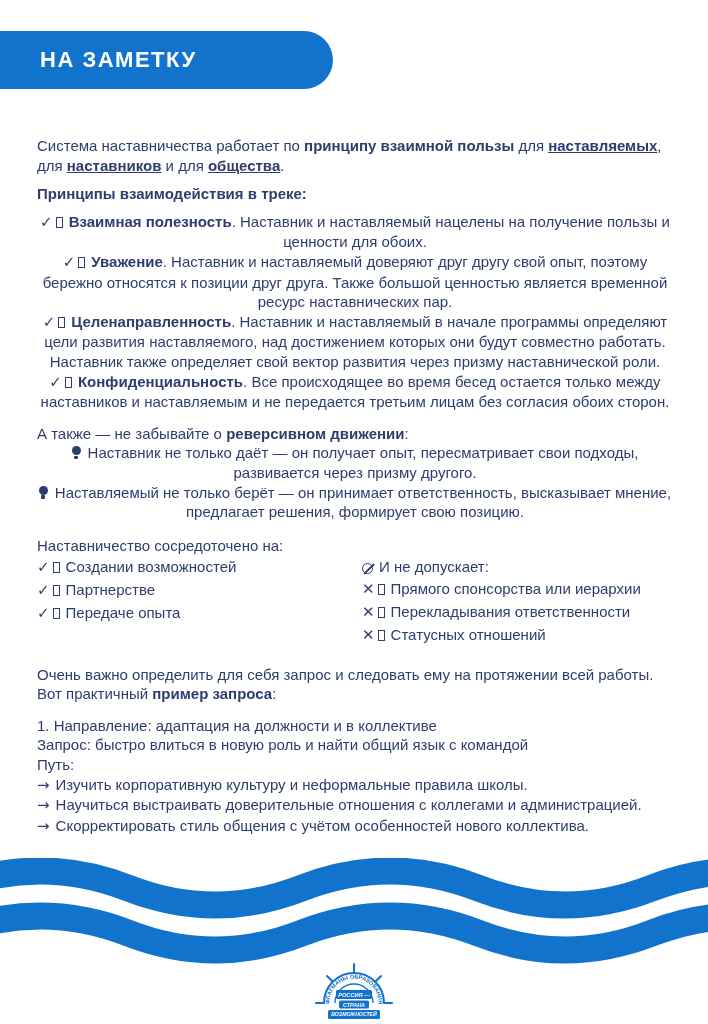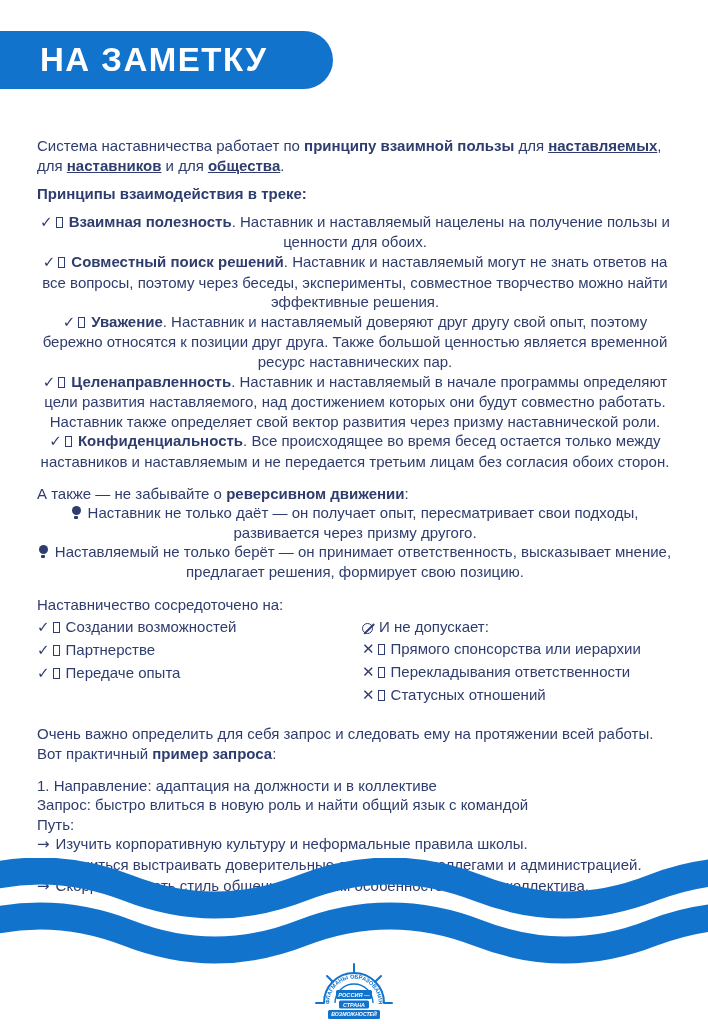--- a/index.html
+++ b/index.html
@@ -19,21 +19,21 @@
   
   .banner{
     position:absolute;top:31px;left:0;
     width:333px;height:58px;
     background:var(--blue);
     border-radius:0 29px 29px 0;
     display:flex;align-items:center;
     padding-left:40px;
   }
   .banner-title{
-    color:#ffffff;font-size:33px;font-weight:700;letter-spacing:1.5px;
+    color:#ffffff;font-size:22px;font-weight:700;letter-spacing:1.5px;
     white-space:nowrap;
   }
   
   .content{
     position:absolute;top:136px;left:37px;width:636px;
     font-size:15px;line-height:19.6px;
   }
   .content .b, .content b{font-weight:700;}
   .content .u{text-decoration:underline;}
   p.para{margin:0;}
@@ -97,21 +97,20 @@
   </div>
 
   <div class="content">
 
     <p class="para"><span>Система наставничества работает по </span><span class="b">принципу взаимной пользы</span><span> для </span><span class="b u">наставляемых</span><span>, для </span><span class="b u">наставников</span><span> и для </span><span class="b u">общества</span><span>.</span></p>
 
     <div class="sec-heading">Принципы взаимодействия в треке:</div>
 
     <div>
       <p class="li"><span class="mk">✓</span><span class="tofu"></span><b>Взаимная полезность</b><span>. Наставник и наставляемый нацелены на получение пользы и ценности для обоих.</span></p>
-      <p class="li"><span class="mk">✓</span><span class="tofu"></span><b>Совместный поиск решений</b><span>. Наставник и наставляемый могут не знать ответов на все вопросы, поэтому через беседы, эксперименты, совместное творчество можно найти эффективные решения.</span></p>
       <p class="li"><span class="mk">✓</span><span class="tofu"></span><b>Уважение</b><span>. Наставник и наставляемый доверяют друг другу свой опыт, поэтому бережно относятся к позиции друг друга.  Также большой ценностью является временной ресурс наставнических пар.</span></p>
       <p class="li"><span class="mk">✓</span><span class="tofu"></span><b>Целенаправленность</b><span>. Наставник и наставляемый в начале программы определяют цели развития наставляемого, над достижением которых они будут совместно работать. Наставник также определяет свой вектор развития через призму наставнической роли.</span></p>
       <p class="li"><span class="mk">✓</span><span class="tofu"></span><b>Конфиденциальность</b><span>. Все происходящее во время бесед остается только между наставников и наставляемым и не передается третьим лицам без согласия обоих сторон.</span></p>
     </div>
 
     <div class="gap12"></div>
 
     <div>
       <p class="para"><span>А также — не забывайте о </span><span class="b">реверсивном движении</span><span>:</span></p>
       <p class="li"><span class="bulb"></span><span>Наставник не только даёт — он получает опыт, пересматривает свои подходы, развивается через призму другого.</span></p>

